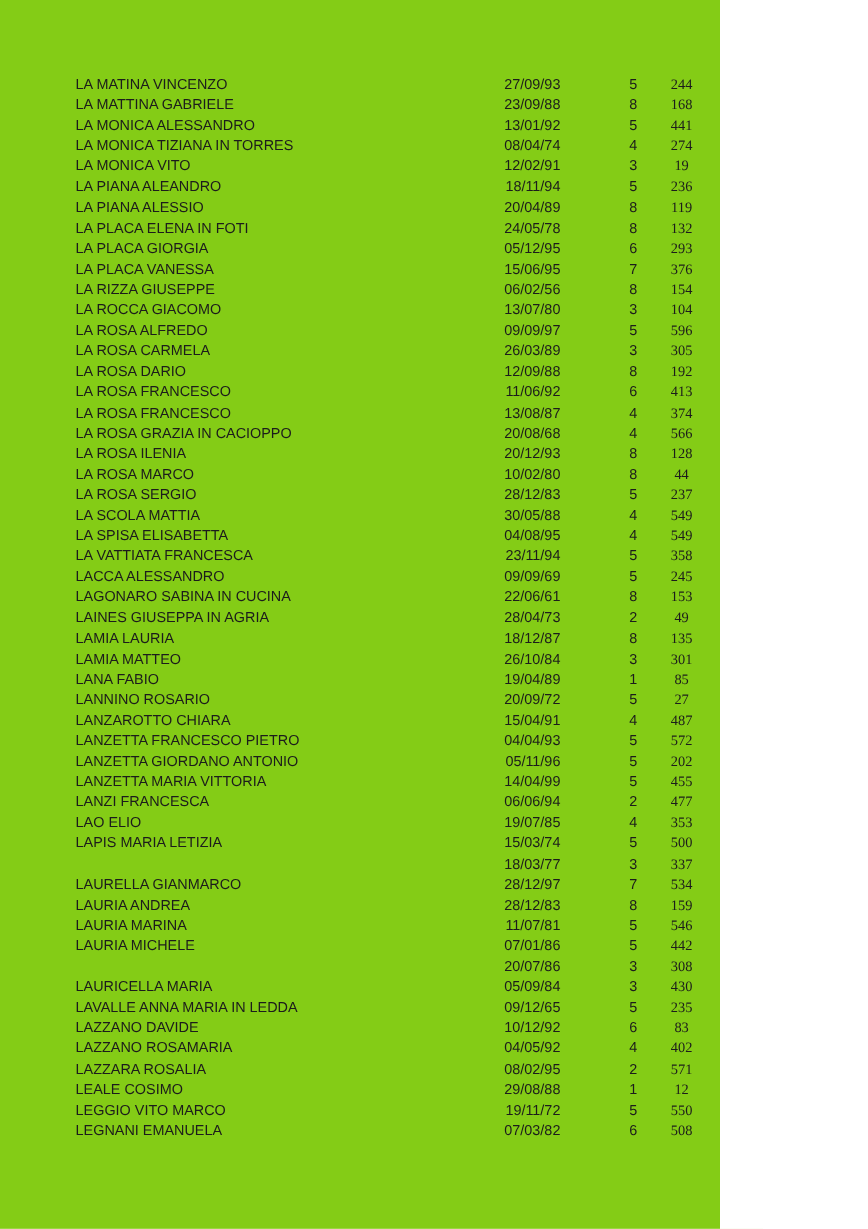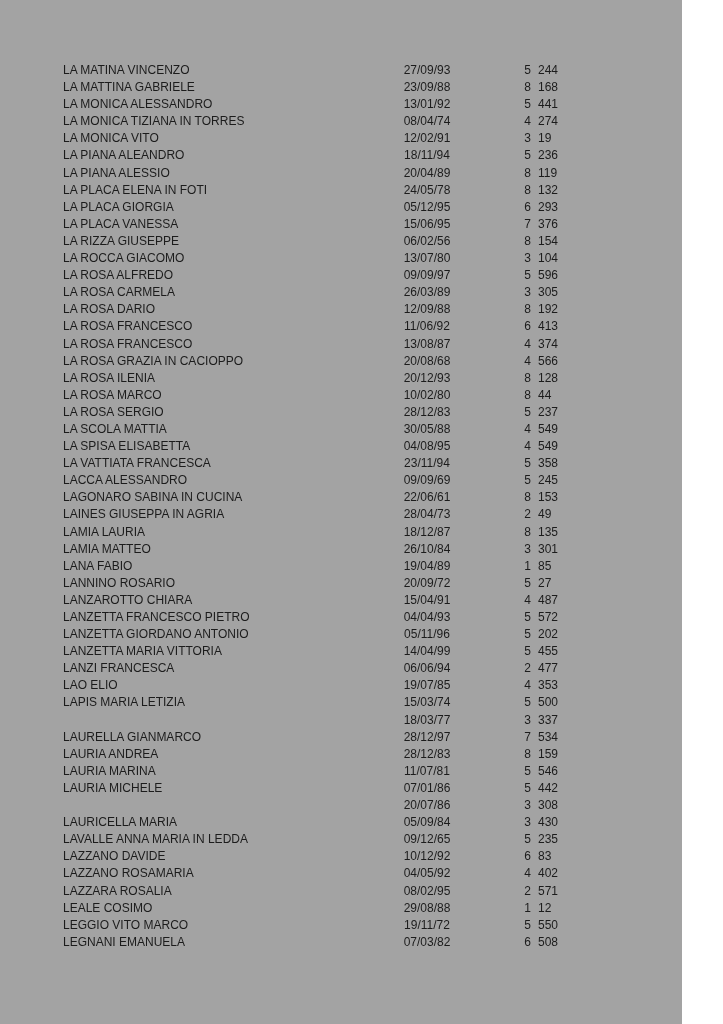--- a/index.html
+++ b/index.html
@@ -9,23 +9,23 @@
   }
   body {
     width: 723px;
     height: 1024px;
     overflow: hidden;
     font-family: "Liberation Sans", sans-serif;
     color: #1c1c1c;
   }
   .page {
     position: relative;
-    width: 682px;
+    width: 600px;
     height: 1024px;
-    background: #a3a3a3;
+    background: #84cc16;
   }
   .records-list {
     position: absolute;
     top: 62px;
     left: 0;
     width: 723px;
   }
   .record-row {
     position: relative;
     width: 723px;
@@ -38,35 +38,36 @@
     position: absolute;
     left: 63px;
     top: 0;
     text-align: left;
   }
   .c-date {
     position: absolute;
     left: 387px;
     top: 0;
     width: 80px;
-    text-align: center;
+    text-align: right;
   }
   .c-n1 {
     position: absolute;
     left: 481px;
     top: 0;
     width: 50px;
     text-align: right;
   }
   .c-n2 {
     position: absolute;
     left: 538px;
     top: 0;
     width: 60px;
-    text-align: left;
+    text-align: center;
+    font-family: Liberation Serif, serif;
   }
 </style>
 </head>
 <body>
 
 <div class="page">
   <div class="records-list">
   <div class="record-row">
     <span class="c-name">LA MATINA VINCENZO</span>
     <span class="c-date">27/09/93</span>

